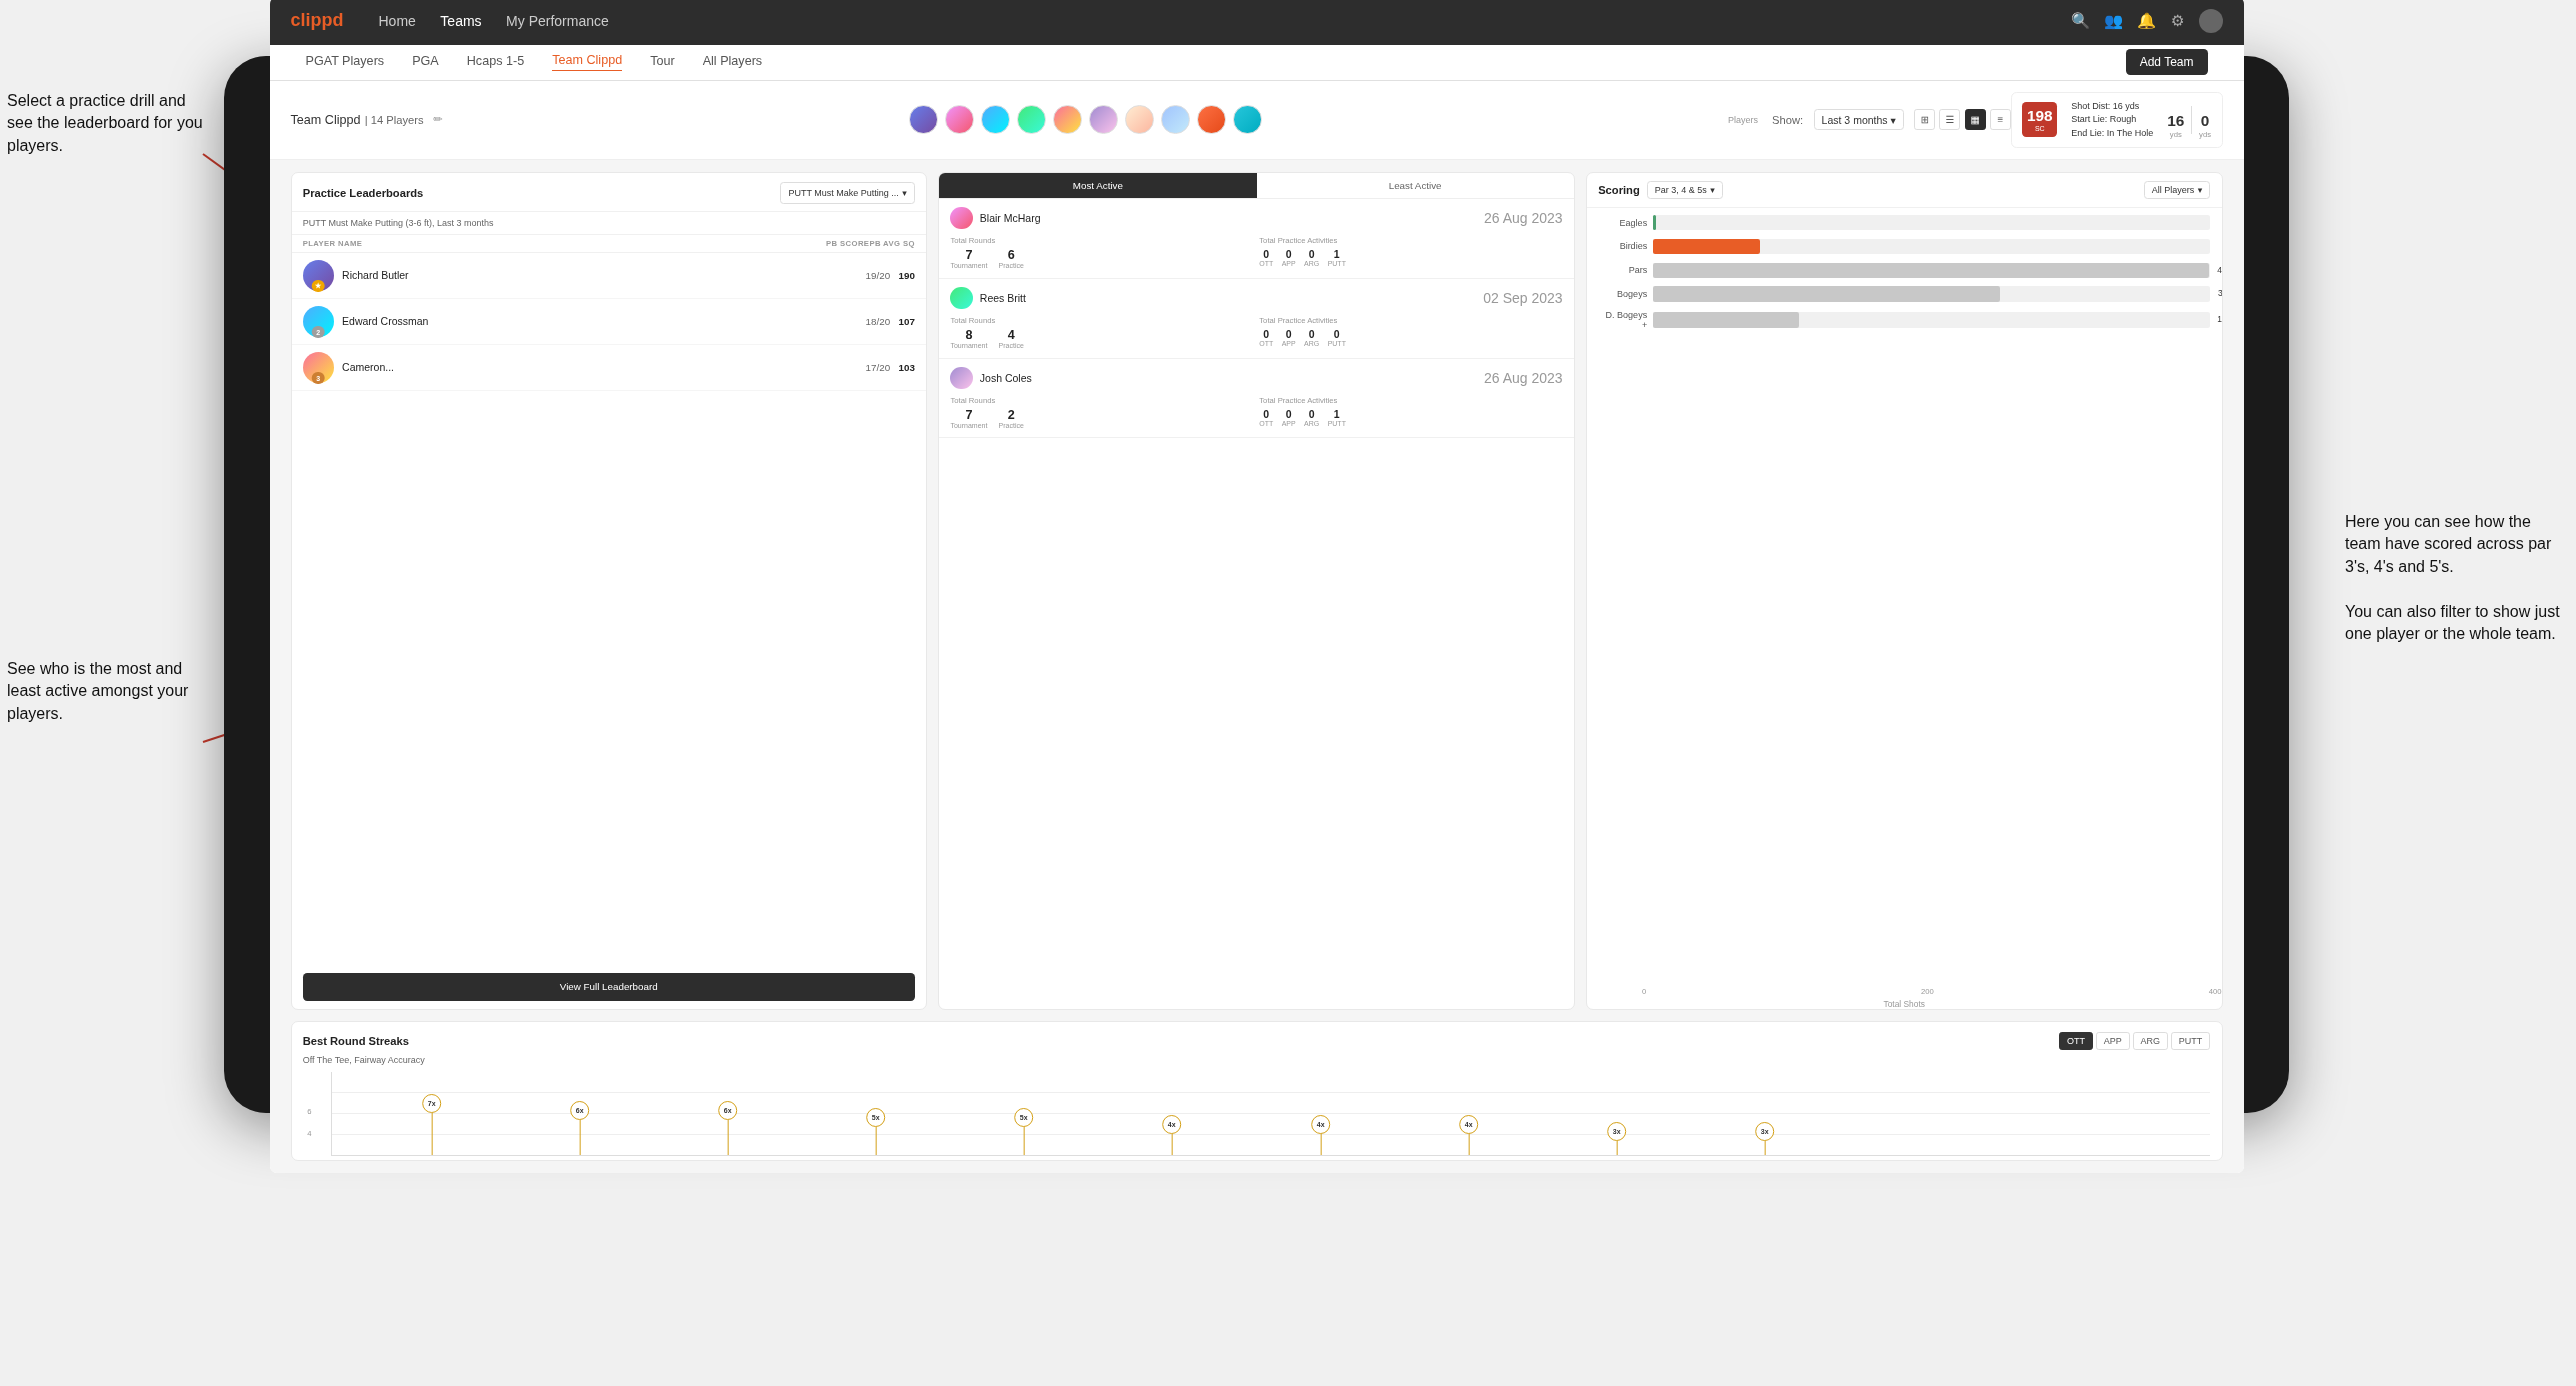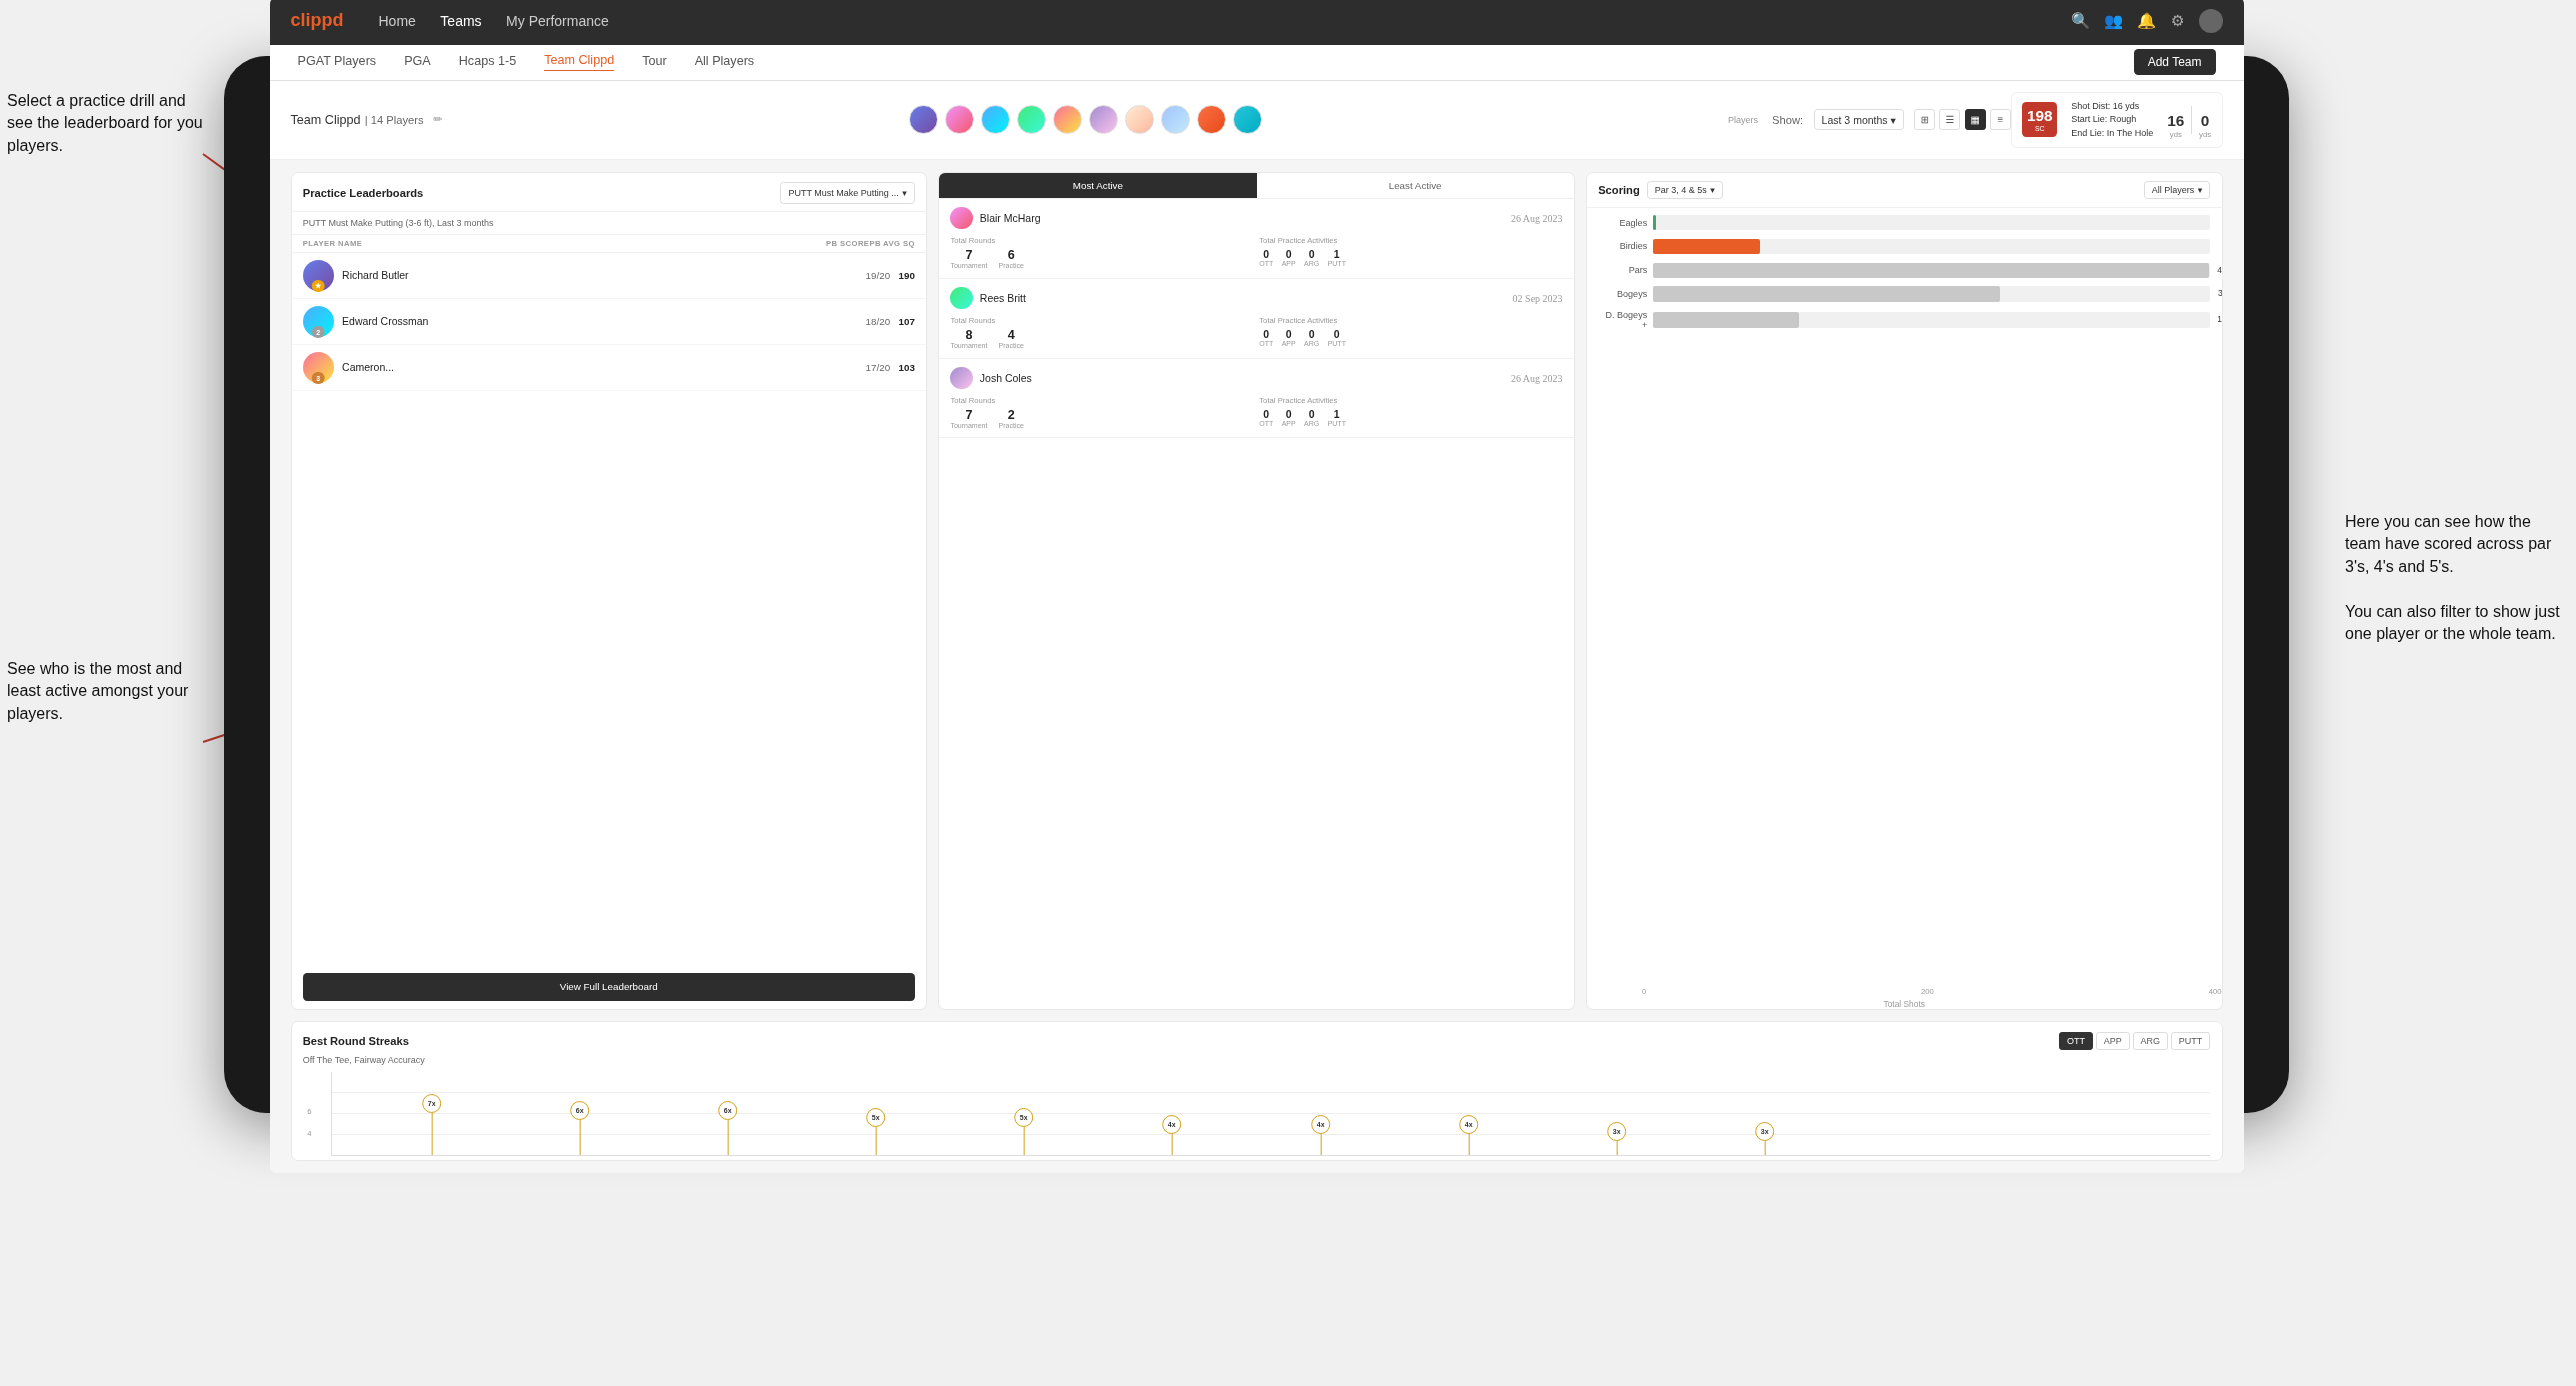--- a/index.html
+++ b/index.html
@@ -101,21 +101,21 @@
       border-radius: 50%;
       display: inline-block;
     }
 
     
     .subnav {
       background: #fff;
       height: 36px;
       display: flex;
       align-items: center;
-      padding: 0 28px;
+      padding: 0 36px;
       border-bottom: 0.7px solid #e0e0e0;
       flex-shrink: 0;
       gap: 28px;
     }
     .subnav-link {
       font-size: 12.6px;
       color: #555;
       cursor: pointer;
       padding-bottom: 2.8px;
     }
@@ -374,21 +374,21 @@
       align-items: center;
       gap: 7px;
     }
     .pac-avatar {
       width: 22.4px;
       height: 22.4px;
       border-radius: 50%;
       background: #bbb;
     }
     .pac-name { font-size: 10.5px; font-weight: 500; color: #222; }
-    .pac-date { font-size: 10px; color: #999; font-family: Liberation Serif, serif; }
+    .pac-date { font-size: 14px; color: #999; }
     .pac-stats {
       display: grid;
       grid-template-columns: 1fr 1fr;
       gap: 5.6px;
     }
     .pac-stat-group {}
     .pac-stat-label { font-size: 7.7px; color: #999; margin-bottom: 2.8px; }
     .pac-stat-values { display: flex; gap: 11.2px; }
     .pac-stat-item { text-align: center; }
     .pac-stat-val { font-size: 12.6px; font-weight: 600; color: #222; }

